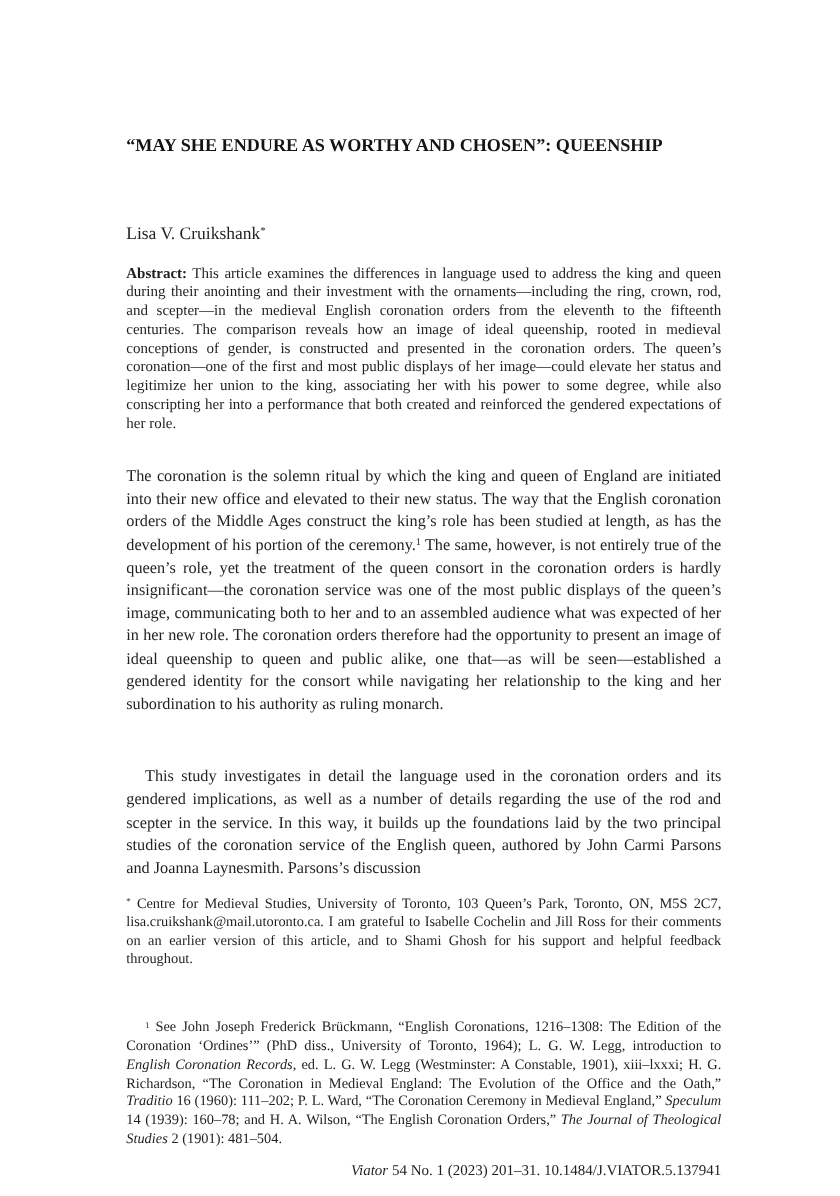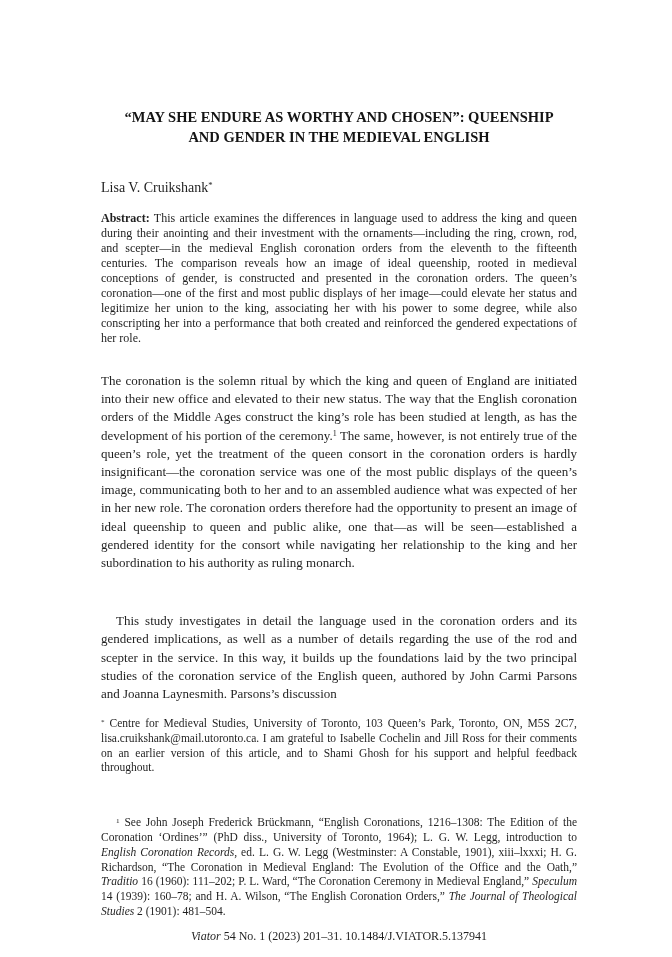--- a/index.html
+++ b/index.html
@@ -16,21 +16,21 @@
     color: #1f1f1f;
     overflow: hidden;
   }
   .col {
     position: absolute;
     left: 101px;
     width: 476px;
   }
   .title-block {
     top: 108px;
-    text-align: center;
+    text-align: left;
     font-weight: bold;
     font-size: 14.5px;
     line-height: 19.5px;
     color: #141414;
   }
   .author-line {
     top: 180px;
     text-align: left;
     font-size: 14px;
   }
@@ -50,42 +50,41 @@
   }
   .notes-block {
     top: 716px;
     font-size: 11.5px;
     line-height: 14.8px;
     text-align: justify;
   }
   .footer-line {
     margin-top: 10px;
     font-size: 12px;
-    text-align: center;
+    text-align: right;
   }
   p.para { margin: 0; }
   p.indent { text-indent: 15px; margin-top: 40px; }
   sup {
     font-size: 0.62em;
     vertical-align: baseline;
     position: relative;
     top: -0.45em;
     line-height: 0;
   }
   i { font-style: italic; }
   b { font-weight: bold; }
 </style>
 </head>
 <body>
 
 <div class="page">
 
   <div class="col title-block">
     <div>“MAY SHE ENDURE AS WORTHY AND CHOSEN”: QUEENSHIP</div>
-    <div>AND GENDER IN THE MEDIEVAL ENGLISH</div>
   </div>
 
   <div class="col author-line">
     <span>Lisa V. Cruikshank</span><sup>*</sup>
   </div>
 
   <div class="col abstract-block">
     <p class="para"><b>Abstract:</b> <span>This article examines the differences in language used to address the king and queen during their anointing and their investment with the ornaments—including the ring, crown, rod, and scepter—in the medieval English coronation orders from the eleventh to the fifteenth centuries. The comparison reveals how an image of ideal queenship, rooted in medieval conceptions of gender, is constructed and presented in the coronation orders. The queen’s coronation—one of the first and most public displays of her image—could elevate her status and legitimize her union to the king, associating her with his power to some degree, while also conscripting her into a performance that both created and reinforced the gendered expectations of her role.</span></p>
   </div>
 

